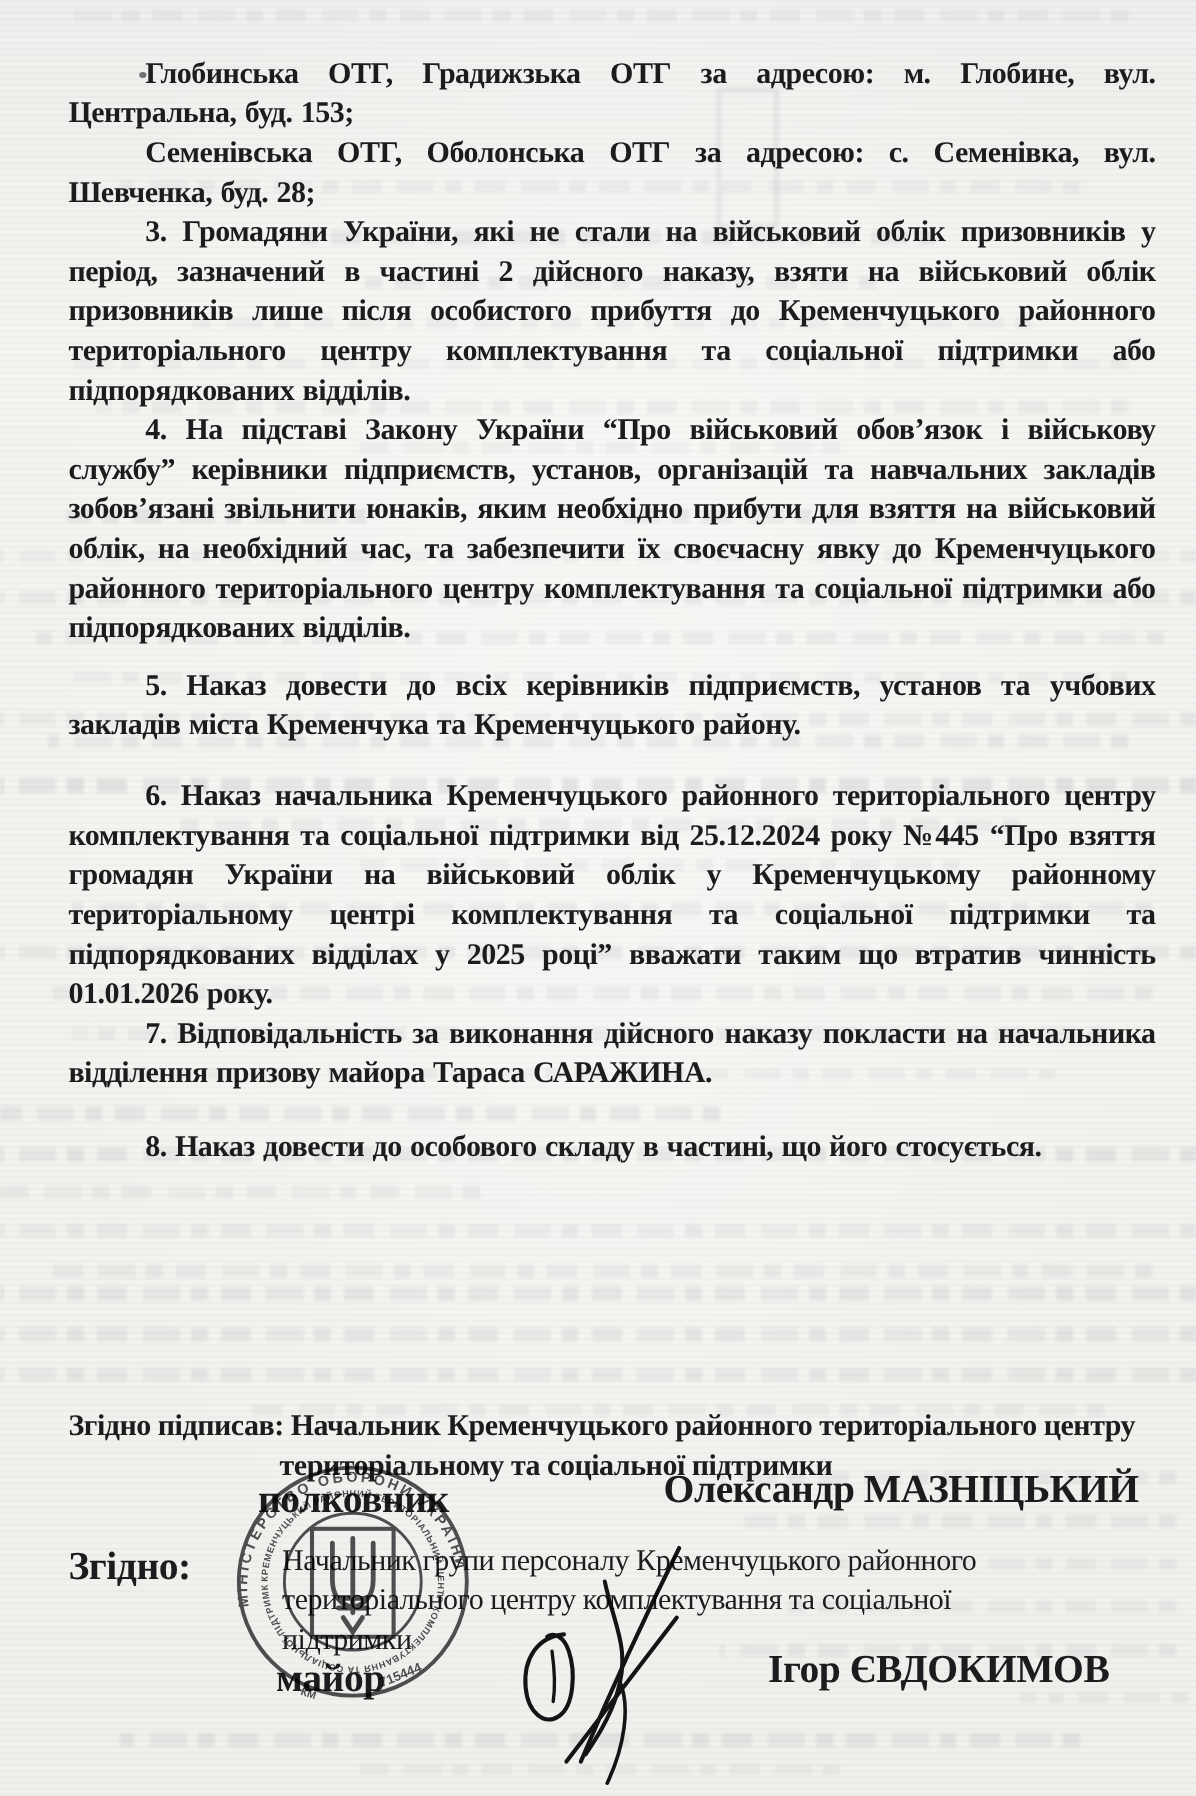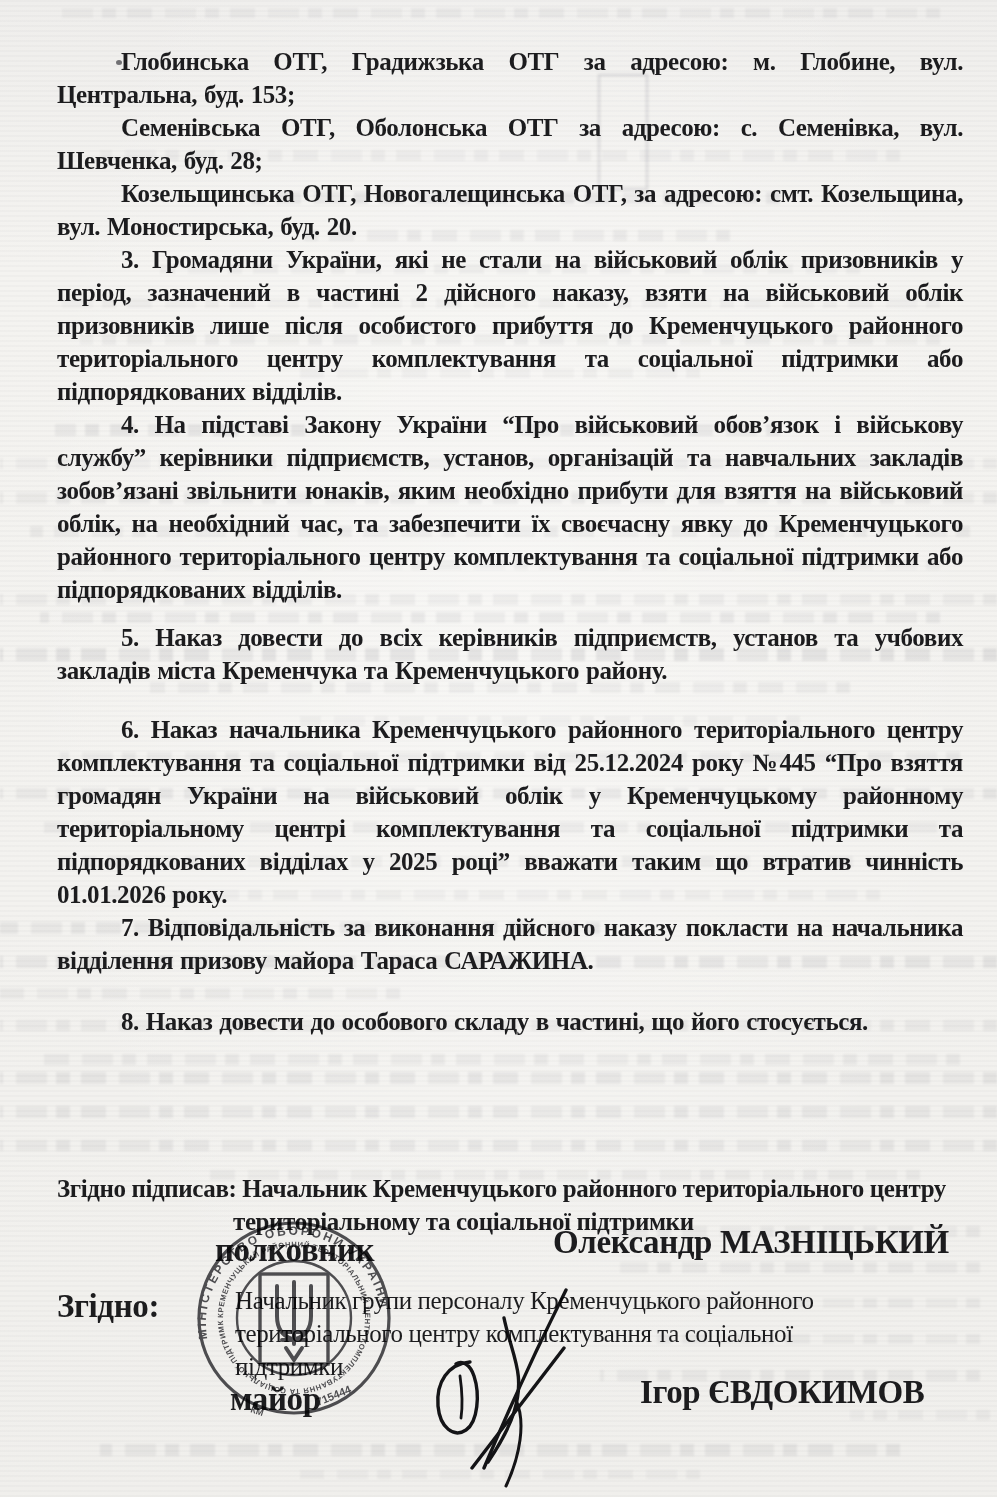--- a/index.html
+++ b/index.html
@@ -115,21 +115,20 @@
       <div class="bl" style="top: 1410px; left: 850px; width: 140px; height: 10px; opacity: 0.08;"></div>
       <div class="bl" style="top: 1444px; left: 100px; width: 800px; height: 12px; opacity: 0.13;"></div>
       <div class="bl" style="top: 1470px; left: 300px; width: 400px; height: 9px; opacity: 0.08;"></div>
     </div>
   <div class="bleed-emblem"></div>
   <div class="speck"></div>
 
   <div class="content">
     <p>Глобинська ОТГ, Градижзька ОТГ за адресою: м. Глобине, вул. Центральна, буд. 153;</p>
     <p>Семенівська ОТГ, Оболонська ОТГ за адресою: с. Семенівка, вул. Шевченка, буд. 28;</p>
-    <p>Козельщинська ОТГ, Новогалещинська ОТГ, за адресою: смт. Козельщина, вул. Моностирська, буд. 20.</p>
     <p class="sp20">3. Громадяни України, які не стали на військовий облік призовників у період, зазначений в частині 2 дійсного наказу, взяти на військовий облік призовників лише після особистого прибуття до Кременчуцького районного територіального центру комплектування та соціальної підтримки або підпорядкованих відділів.</p>
     <p class="sp20">4. На підставі Закону України “Про військовий обов’язок і військову службу” керівники підприємств, установ, організацій та навчальних закладів зобов’язані звільнити юнаків, яким необхідно прибути для взяття на військовий облік, на необхідний час, та забезпечити їх своєчасну явку до Кременчуцького районного територіального центру комплектування та соціальної підтримки або підпорядкованих відділів.</p>
     <p class="sp25">5. Наказ довести до всіх керівників підприємств, установ та учбових закладів міста Кременчука та Кременчуцького району.</p>
     <p class="sp26">6. Наказ начальника Кременчуцького районного територіального центру комплектування та соціальної підтримки від 25.12.2024 року №445 “Про взяття громадян України на військовий облік у Кременчуцькому районному територіальному центрі комплектування та соціальної підтримки та підпорядкованих відділах у 2025 році” вважати таким що втратив чинність 01.01.2026 року.</p>
     <p class="sp20">7. Відповідальність за виконання дійсного наказу покласти на начальника відділення призову майора Тараса САРАЖИНА.</p>
     <p class="sp28">8. Наказ довести до особового складу в частині, що його стосується.</p>
   </div>
 
   <div class="sigrow"><span>Згідно підписав:</span> <span>Начальник Кременчуцького районного територіального центру територіальному та соціальної підтримки</span></div>
   <div class="abs" style="left:215px;top:1234px;">полковник</div>

